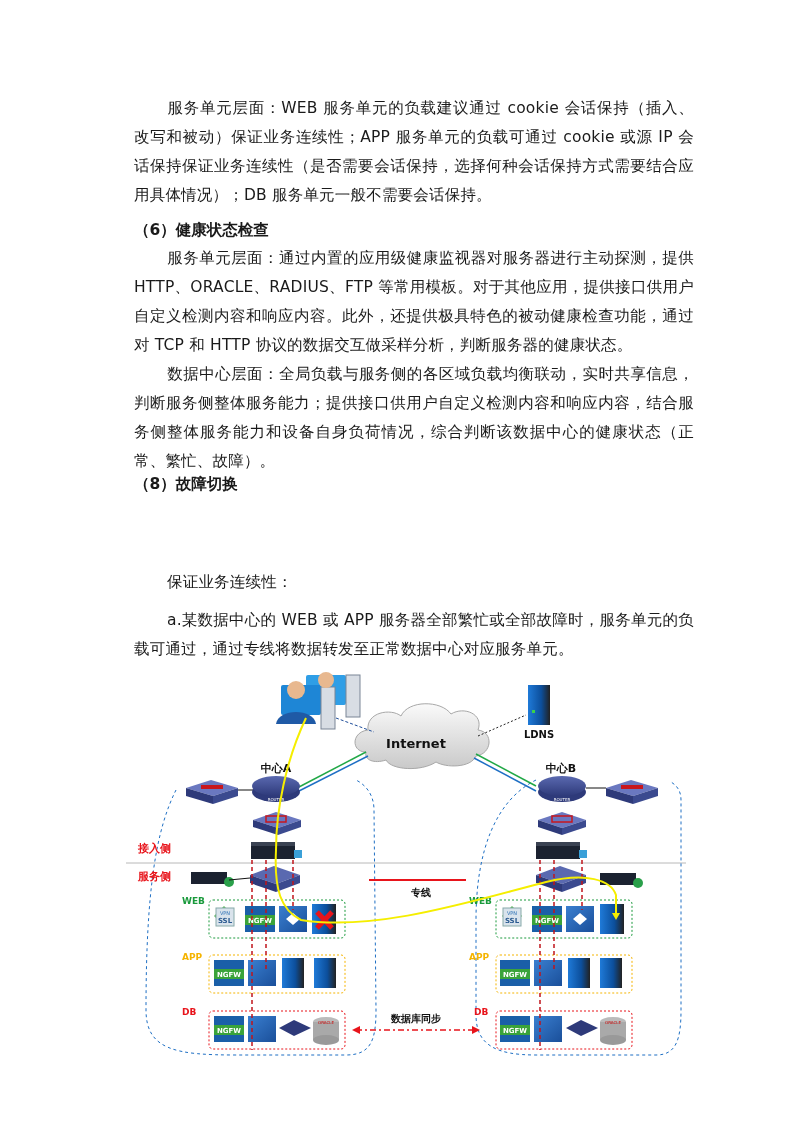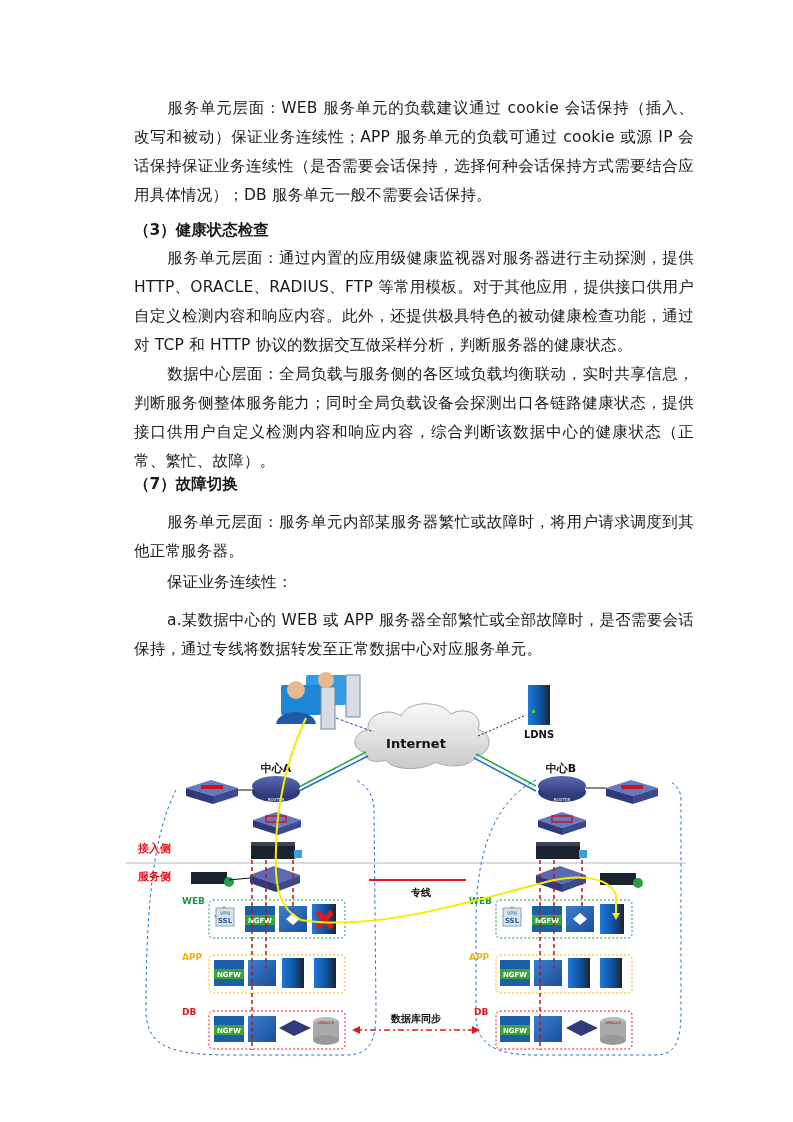--- a/index.html
+++ b/index.html
@@ -14,33 +14,32 @@
   .diagram svg { width: 580px; height: 400px; display: block; }
   .lbl { font-family: "DejaVu Sans", sans-serif; font-weight: bold; }
 </style>
 </head>
 <body>
 
 <div class="page">
 
   <p class="para" style="top:94px"><span class="indent"></span><span>服务单元层面：WEB 服务单元的负载建议通过 cookie 会话保持（插入、改写和被动）保证业务连续性；APP 服务单元的负载可通过 cookie 或源 IP 会话保持保证业务连续性（是否需要会话保持，选择何种会话保持方式需要结合应用具体情况）；DB 服务单元一般不需要会话保持。</span></p>
 
-  <p class="heading" style="top:216px">（3）健康状态检查</p>
+  <p class="heading" style="top:216px">（6）健康状态检查</p>
 
   <p class="para" style="top:244px"><span class="indent"></span><span>服务单元层面：通过内置的应用级健康监视器对服务器进行主动探测，提供 HTTP、ORACLE、RADIUS、FTP 等常用模板。对于其他应用，提供接口供用户自定义检测内容和响应内容。此外，还提供极具特色的被动健康检查功能，通过对 TCP 和 HTTP 协议的数据交互做采样分析，判断服务器的健康状态。</span></p>
 
-  <p class="para" style="top:360px"><span class="indent"></span><span>数据中心层面：全局负载与服务侧的各区域负载均衡联动，实时共享信息，判断服务侧整体服务能力；同时全局负载设备会探测出口各链路健康状态，提供接口供用户自定义检测内容和响应内容，综合判断该数据中心的健康状态（正常、繁忙、故障）。</span></p>
-
-  <p class="heading" style="top:470px">（7）故障切换</p>
-
-  <p class="para" style="top:508px"><span class="indent"></span><span>服务单元层面：服务单元内部某服务器繁忙或故障时，将用户请求调度到其他正常服务器。</span></p>
+  <p class="para" style="top:360px"><span class="indent"></span><span>数据中心层面：全局负载与服务侧的各区域负载均衡联动，实时共享信息，判断服务侧整体服务能力；提供接口供用户自定义检测内容和响应内容，结合服务侧整体服务能力和设备自身负荷情况，综合判断该数据中心的健康状态（正常、繁忙、故障）。</span></p>
+
+  <p class="heading" style="top:470px">（8）故障切换</p>
+
 
   <p class="para" style="top:568px"><span class="indent"></span><span>保证业务连续性：</span></p>
 
-  <p class="para" style="top:606px"><span class="indent"></span><span>a.某数据中心的 WEB 或 APP 服务器全部繁忙或全部故障时，是否需要会话保持，通过专线将数据转发至正常数据中心对应服务单元。</span></p>
+  <p class="para" style="top:606px"><span class="indent"></span><span>a.某数据中心的 WEB 或 APP 服务器全部繁忙或全部故障时，服务单元的负载可通过，通过专线将数据转发至正常数据中心对应服务单元。</span></p>
 
   <div class="diagram">
     <svg viewBox="0 0 580 400" xmlns="http://www.w3.org/2000/svg">
       <defs>
         <linearGradient id="cloudG" x1="0" y1="0" x2="0" y2="1">
           <stop offset="0" stop-color="#fafafa"></stop>
             <stop offset="1" stop-color="#c9c9c9"></stop>
         </linearGradient>
         <linearGradient id="navy" x1="0" y1="0" x2="0" y2="1">
           <stop offset="0" stop-color="#5a69b0"></stop>

